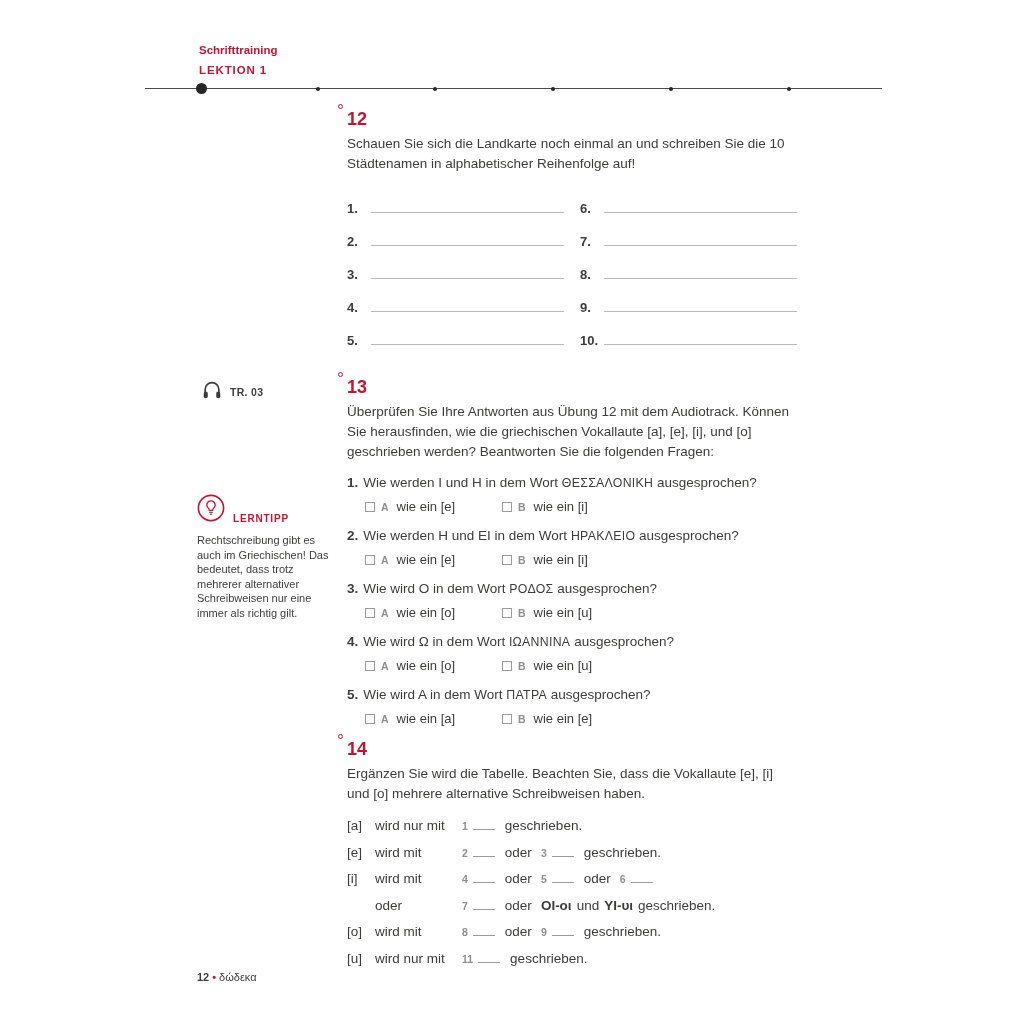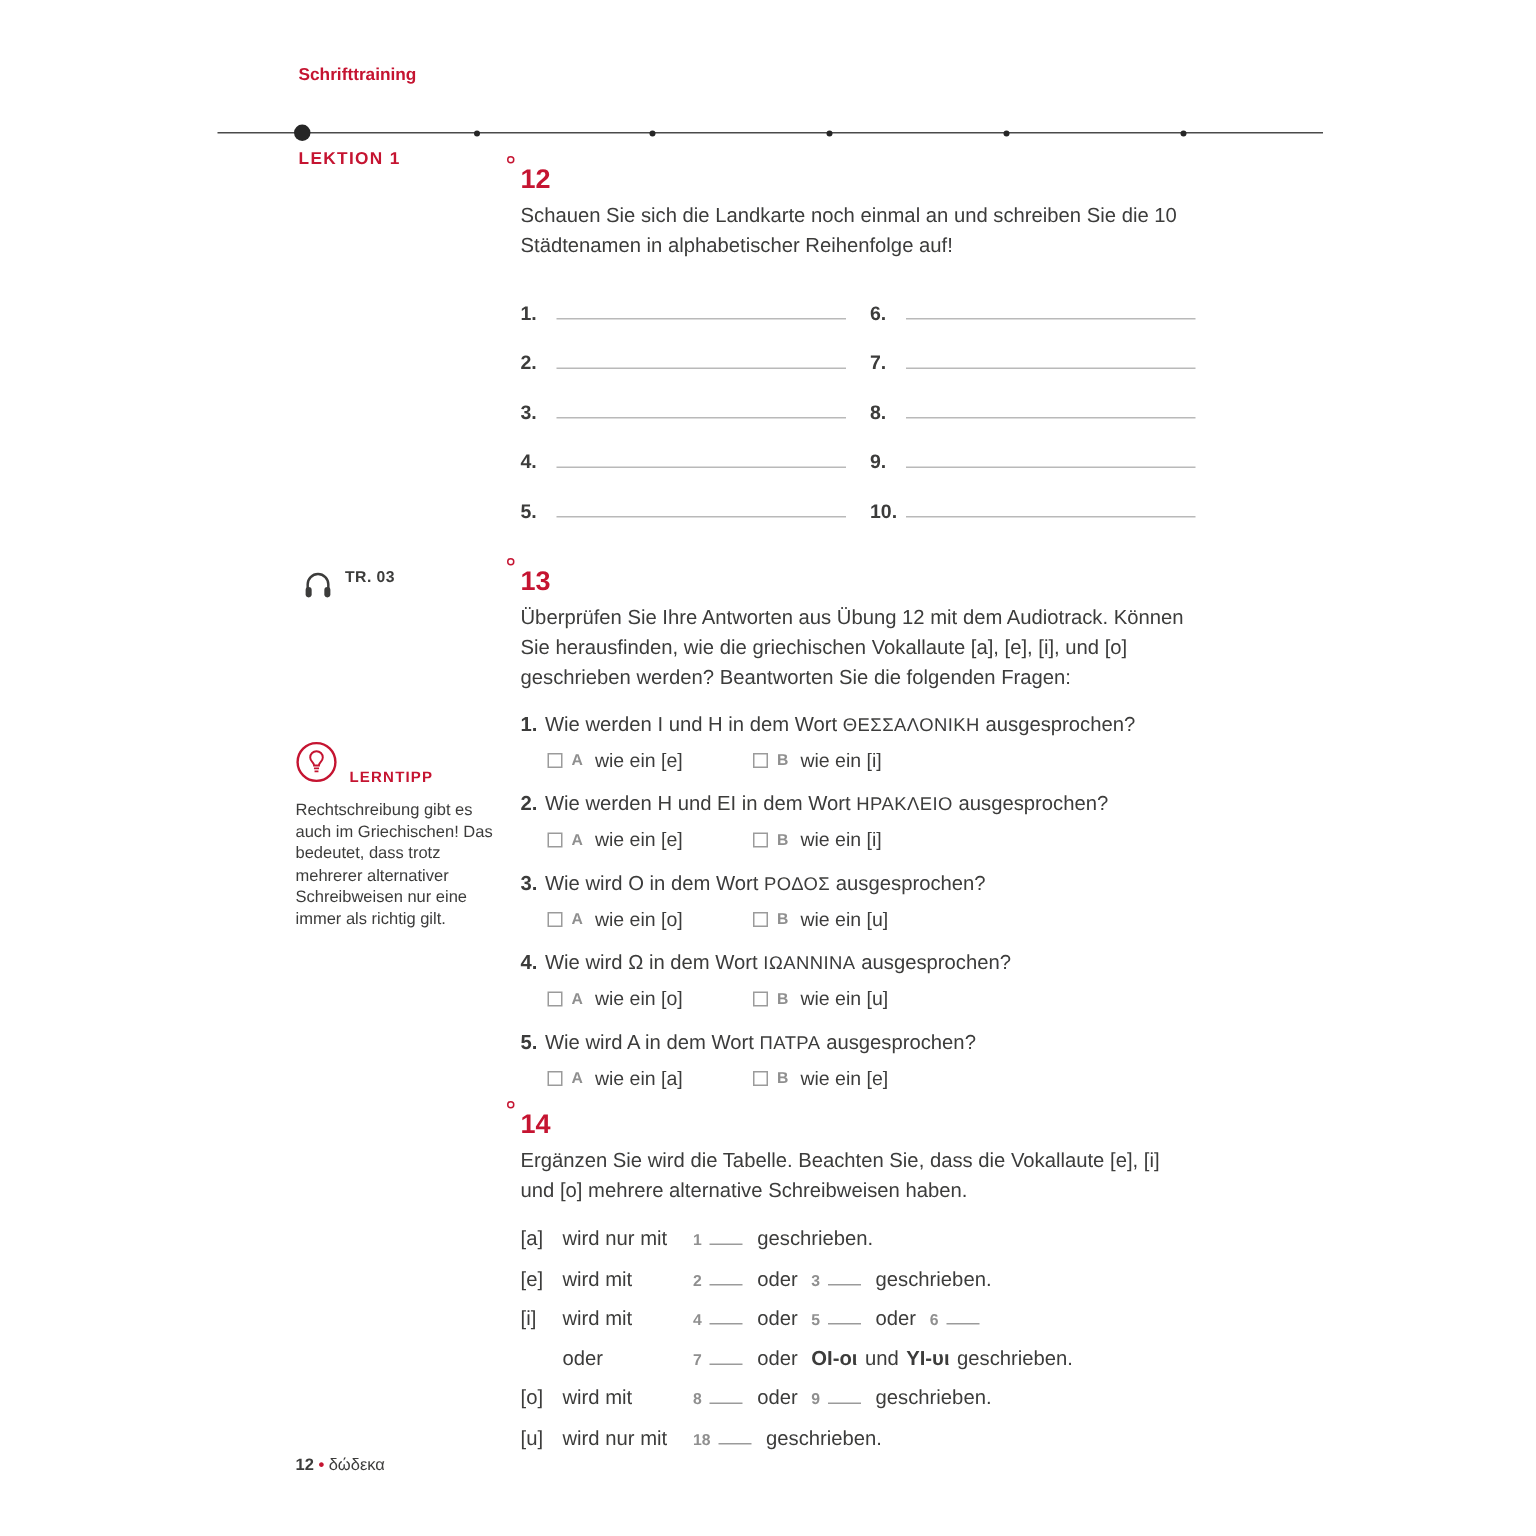--- a/index.html
+++ b/index.html
@@ -6,29 +6,29 @@
     html, body { background: #ffffff; }
     body {
       width: 1024px; height: 1024px;
       font-family: "Liberation Sans", sans-serif;
       color: #3c3c3b;
     }
     .page { position: relative; width: 1024px; height: 1003px; background: #fff; overflow: hidden; }
 
     
     .kicker { position: absolute; left: 199px; top: 44px; color: #c51431; font-size: 11.5px; font-weight: 700; }
-    .lektion { position: absolute; left: 199px; top: 64px; color: #c51431; font-size: 11.5px; font-weight: 700; letter-spacing: 0.9px; margin-top: 36px; }
+    .lektion { position: absolute; left: 199px; top: 64px; color: #c51431; font-size: 11.5px; font-weight: 700; letter-spacing: 0.9px; }
 
     .rule { position: absolute; left: 145px; top: 88px; width: 737px; height: 1px; background: #4a4a4a; }
     .dot { position: absolute; border-radius: 50%; background: #262626; }
     .dot.big { width: 11px; height: 11px; left: 51px; top: -5px; }
     .dot.small { width: 4px; height: 4px; top: -1.5px; }
 
     
-    .audio { position: absolute; left: 201px; top: 379px; display: flex; align-items: flex-start; }
+    .audio { position: absolute; left: 201px; top: 379px; display: flex; align-items: center; }
     .audio .track { font-size: 10.5px; font-weight: 700; margin-left: 7px; letter-spacing: 0.3px; }
     .tipp-icon { position: absolute; left: 197px; top: 494px; }
     .tipp-label { position: absolute; left: 233px; top: 513px; color: #c51431; font-size: 10px; font-weight: 700; letter-spacing: 0.8px; }
     .tipp-text { position: absolute; left: 197px; top: 533px; width: 134px; font-size: 11px; line-height: 14.5px; color: #3c3c3b; }
 
     
     .main { position: absolute; left: 347px; top: 109px; width: 450px; }
 
     .ex-head { position: relative; color: #c51431; font-size: 18px; font-weight: 700; line-height: 20px; }
     .ring { position: absolute; left: -9px; top: -5px; width: 5px; height: 5px; border: 1.5px solid #c51431; border-radius: 50%; }
@@ -329,21 +329,21 @@
             <span class="t-blank"></span>
           <span class="t-mid">oder</span>
           <span class="t-num">9</span>
             <span class="t-blank"></span>
           <span>geschrieben.</span>
         </div>
 
         <div class="t-row">
           <span class="t-label">[u]</span>
           <span class="t-verb">wird nur mit</span>
-          <span class="t-num">18</span>
+          <span class="t-num">11</span>
             <span class="t-blank"></span>
           <span>geschrieben.</span>
         </div>
 
       </div>
     </section>
 
   </div>
 
   <div class="footer">

